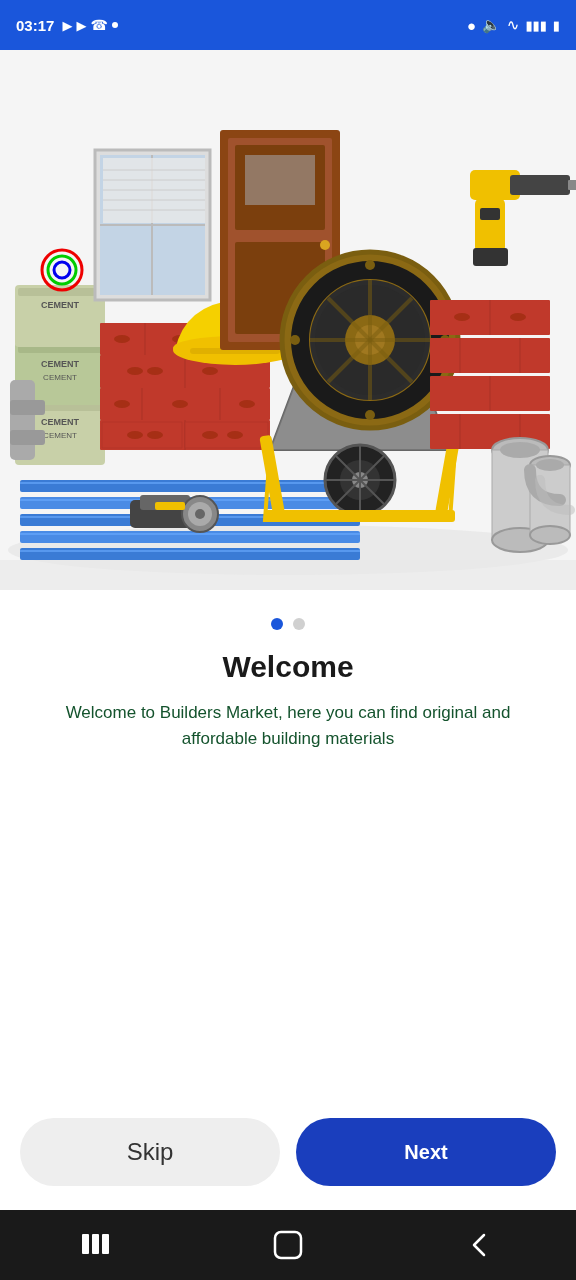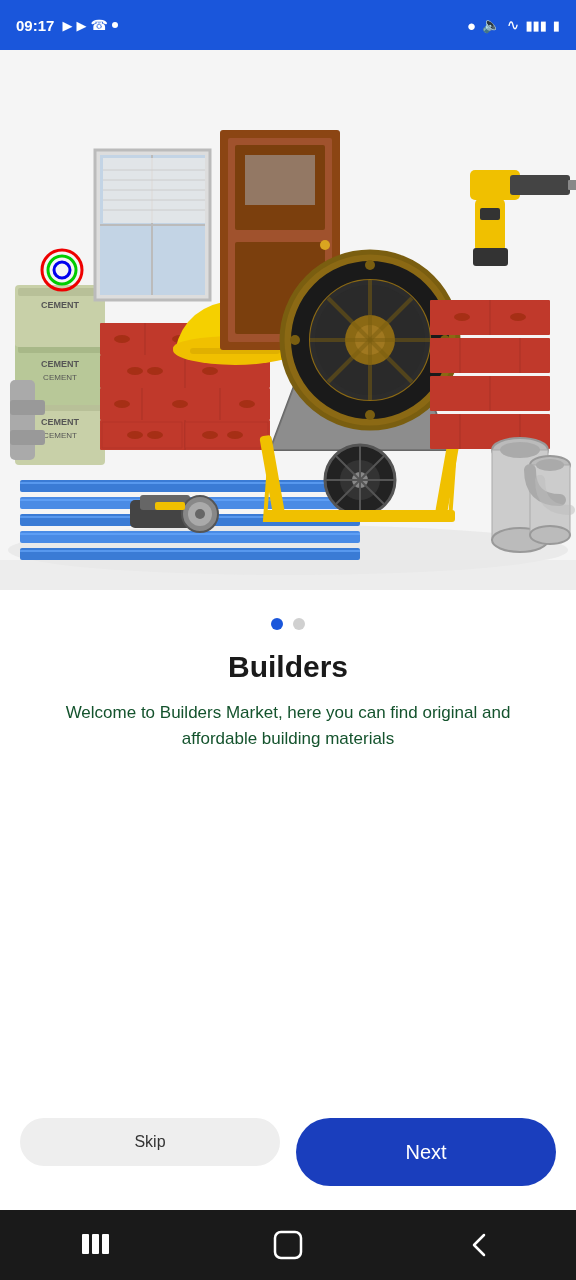--- a/index.html
+++ b/index.html
@@ -151,41 +151,41 @@
     .buttons-section {
       display: flex;
       flex-direction: row;
       gap: 16px;
       padding: 16px 20px 24px;
       flex-shrink: 0;
     }
 
     .btn-skip {
       flex: 1;
-      height: 48px;
+      height: 68px;
       background: #eeeeee;
       border: none;
       border-radius: 40px;
-      font-size: 16px;
+      font-size: 24px;
       font-weight: 500;
       color: #333333;
       cursor: pointer;
       display: flex;
       align-items: center;
       justify-content: center;
     }
 
     .btn-next {
       flex: 1;
       height: 68px;
       background: #1a3ebd;
       border: none;
       border-radius: 40px;
       font-size: 20px;
-      font-weight: 400;
+      font-weight: 700;
       color: #ffffff;
       cursor: pointer;
       display: flex;
       align-items: center;
       justify-content: center;
     }
 
     
     .nav-bar {
       width: 100%;
@@ -203,21 +203,21 @@
       display: flex;
       align-items: center;
       justify-content: center;
     }
   </style>
 </head>
 <body>
 
 <div class="status-bar">
   <div class="status-bar-left">
-    <span class="status-time">09:17</span>
+    <span class="status-time">03:17</span>
     <div class="status-icons-left">
 
       <span class="status-icon">▶</span>
 
       <span class="status-icon">▶</span>
 
       <span class="status-icon" style="font-size:14px;">☎</span>
       <div class="status-dot"></div>
     </div>
   </div>
@@ -466,21 +466,21 @@
       </svg>
     </div>
   </div>
 
   <div class="dots-section">
     <div class="dot dot-active"></div>
     <div class="dot dot-inactive"></div>
   </div>
 
   <div class="text-section">
-    <h1 class="welcome-title">Builders</h1>
+    <h1 class="welcome-title">Welcome</h1>
     <p class="welcome-desc">Welcome to Builders Market, here you can find original and affordable building materials</p>
   </div>
 
   <div class="spacer"></div>
 
   <div class="buttons-section">
     <button class="btn-skip">Skip</button>
     <button class="btn-next">Next</button>
   </div>
 

